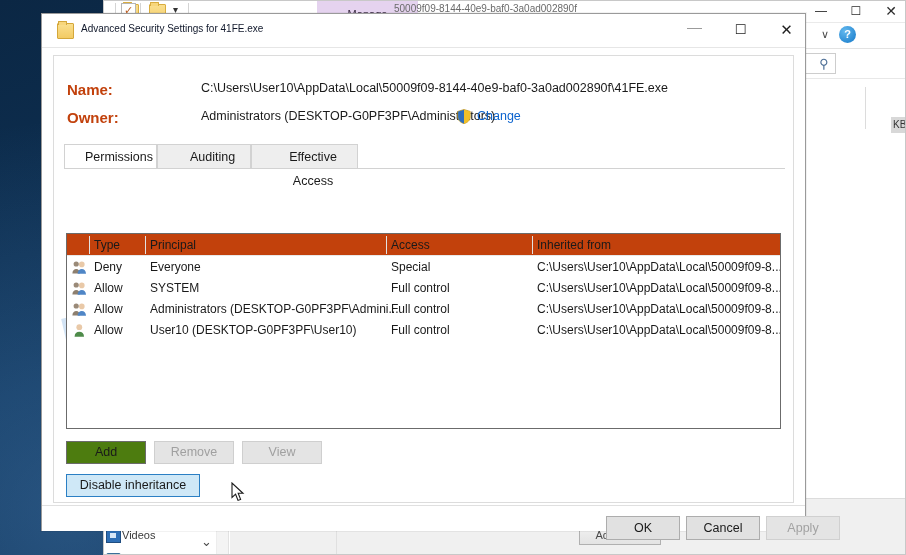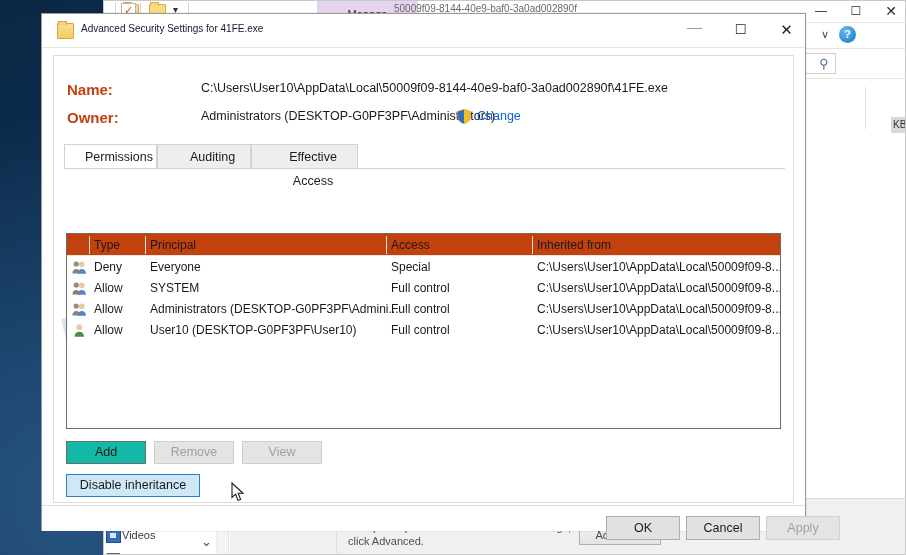--- a/index.html
+++ b/index.html
@@ -225,21 +225,21 @@
     white-space:nowrap;
   }
 
   
   .btn{
     position:absolute;box-sizing:border-box;font-size:12.5px;text-align:center;
     background:#e1e1e1;border:1px solid #adadad;color:#1a1a1a;
   }
   .btn.disabled{color:#a0a0a0;border-color:#cfcfcf;background:#e4e4e4;}
   #btn-add{left:12px;top:385px;width:80px;height:23px;line-height:21px;
-    border:1px solid #6b6b6b;background:#14b8a6;}
+    border:1px solid #6b6b6b;background:#4d7c0f;}
   #btn-remove{left:100px;top:385px;width:80px;height:23px;line-height:21px;}
   #btn-view{left:188px;top:385px;width:80px;height:23px;line-height:21px;}
   #btn-disable{
     left:12px;top:418px;width:134px;height:23px;line-height:21px;
     background:#cfe8f7;border:1px solid #2b7fc4;color:#1a1a1a;
   }
   #cursor{
     position:absolute;left:189px;top:468px;width:14px;height:20px;
   }
 
@@ -302,24 +302,20 @@
     <div class="nav-row" style="top:474px;">Local Disk (C:)</div>
   </div>
   <div id="nav-scrollbar"></div>
   <div id="nav-scroll-chevron">⌄</div>
 
   <div id="bg-gray-strip"></div>
   <div id="bg-sep"></div>
   <div id="bg-vline"></div>
   <div id="bg-ok">OK</div>
   <div id="bg-cancel">Cancel</div>
-  <div id="right-pane-text">
-    <span>For special permissions or advanced settings,</span><br>
-    <span>click Advanced.</span>
-  </div>
   <div id="advanced-btn">Advanced</div>
 </div>
 
 <div id="dialog">
 
   <div id="title-bar">
     <div id="dlg-folder-ico"></div>
     <div id="dlg-title">Advanced Security Settings for 41FE.exe</div>
     <div class="dlg-winbtn" id="dlg-min">—</div>
     <div class="dlg-winbtn" id="dlg-max">☐</div>

